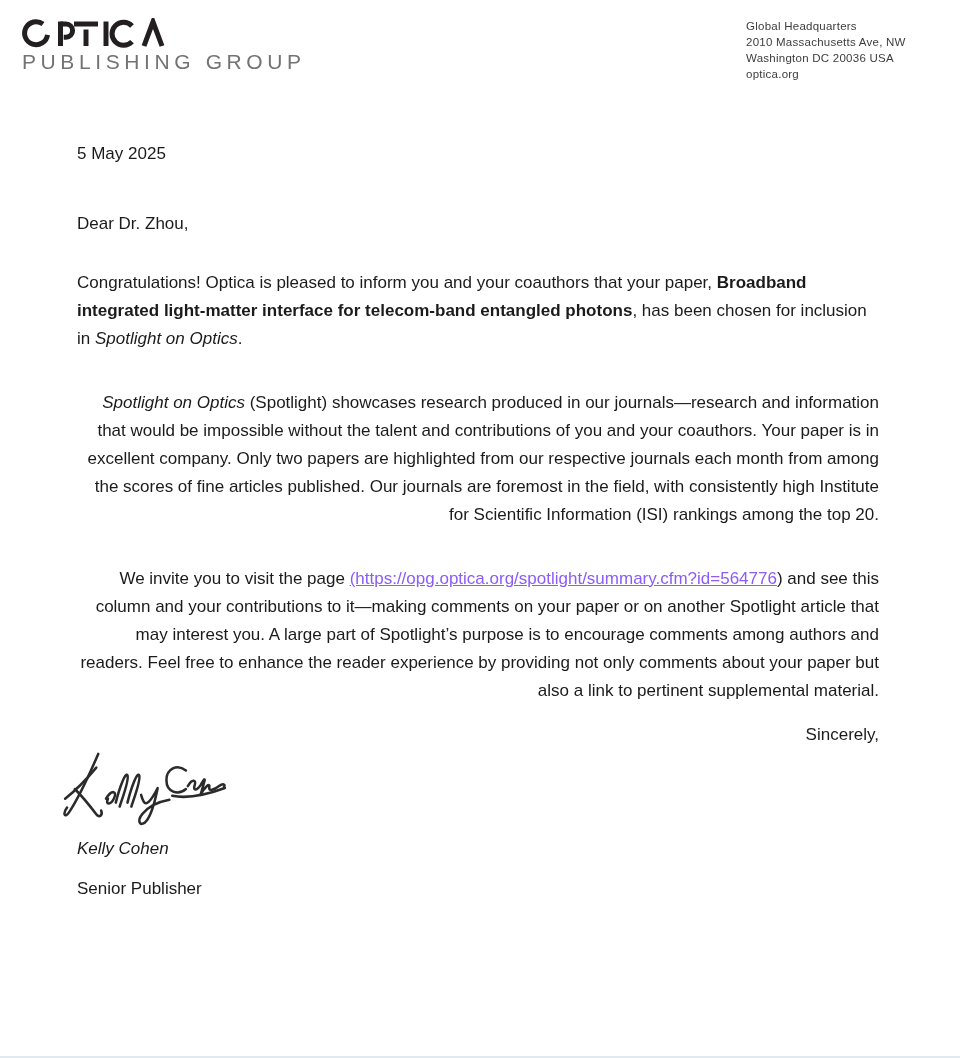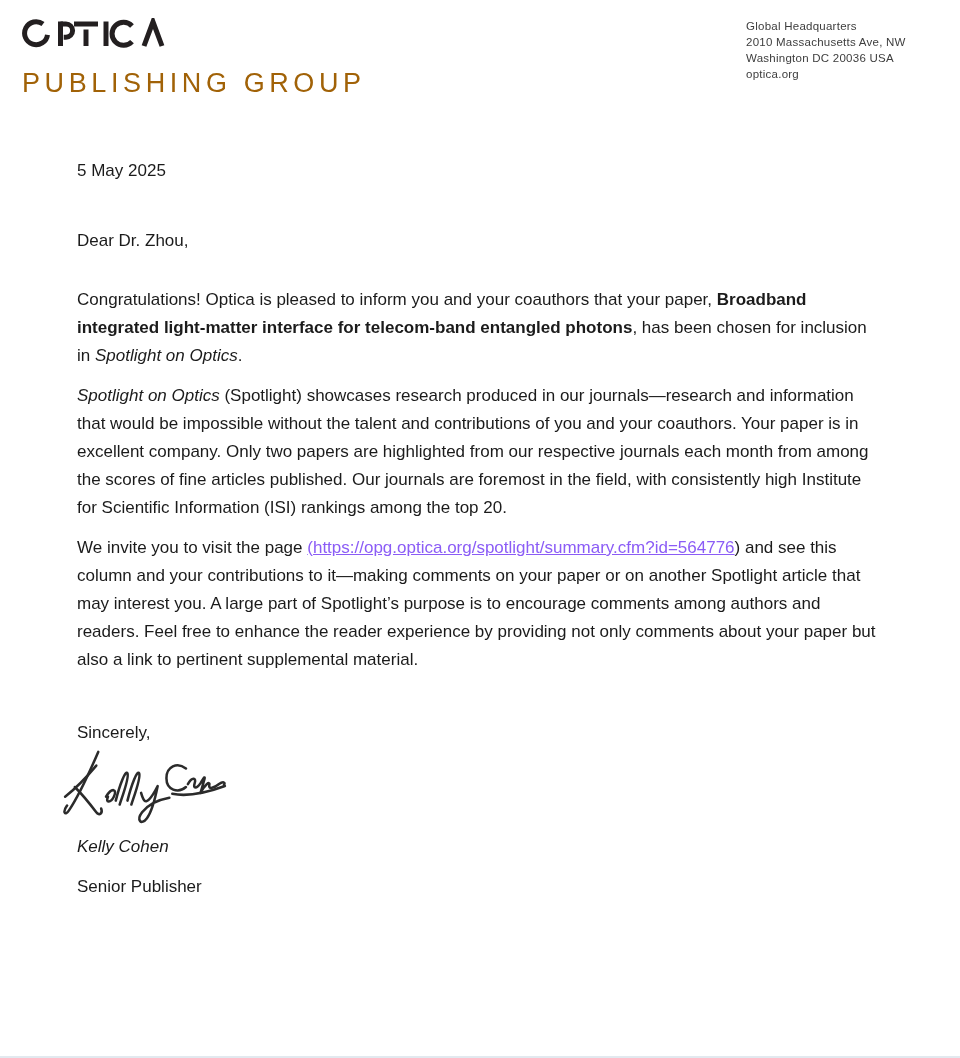--- a/index.html
+++ b/index.html
@@ -6,34 +6,34 @@
   html,body { background:#ffffff; }
   body {
     width:960px; height:1058px; overflow:hidden; position:relative;
     font-family:"Liberation Sans", sans-serif; color:#1b1b1b;
     border-bottom:2px solid #e2e9ef;
   }
   .header { display:flex; justify-content:space-between; align-items:flex-start; padding:18px 18px 0 22px; }
   .logo-block { display:flex; flex-direction:column; }
   .logo-mark { display:block; }
   .wordmark-sub {
-    font-size:27px; font-weight:400; letter-spacing:4.6px; color:#a16207; margin-top:18px; white-space:nowrap;
+    font-size:21px; font-weight:400; letter-spacing:4.6px; color:#737373; margin-top:0; white-space:nowrap;
   }
   .addr { width:196px; font-size:11.5px; line-height:16px; color:#3d3d3d; letter-spacing:0.25px; padding-top:0;margin-left:26px; }
   .addr div { white-space:nowrap; }
   .content { padding:40px 0 0 77px; width:880px; font-size:17px; line-height:28px; }
   .content p { width:802px; }
   p.date { margin-top:18px; }
   p.salutation { margin-top:42px; }
   p.para-1 { margin-top:31px; }
-  p.para { margin-top:12px; }
+  p.para { margin-top:36px;text-align:right; }
   .bold { font-weight:bold; }
   .italic { font-style:italic; }
   a.spotlight-link { color:#8b5cf6; text-decoration:underline; cursor:pointer; }
-  p.closing { margin-top:45px; }
+  p.closing { margin-top:16px;text-align:right; }
   .signature-svg { display:block; margin:2px 0 0 -16px; }
   p.signer-name { margin-top:8px;font-style:italic; }
   p.signer-title { margin-top:12px; }
 </style>
 </head>
 <body>
 
 <div class="header">
   <div class="logo-block">
 

